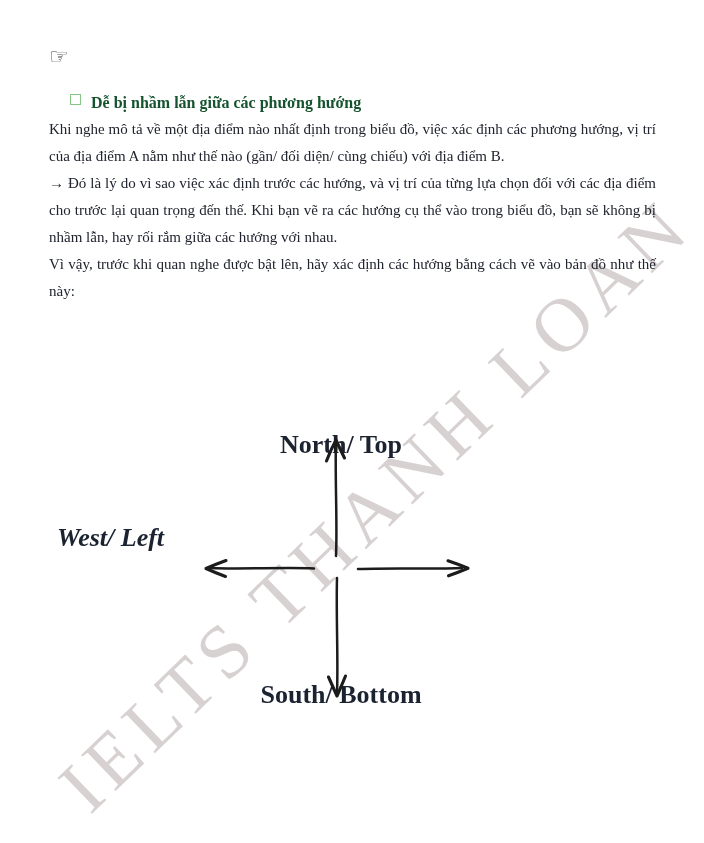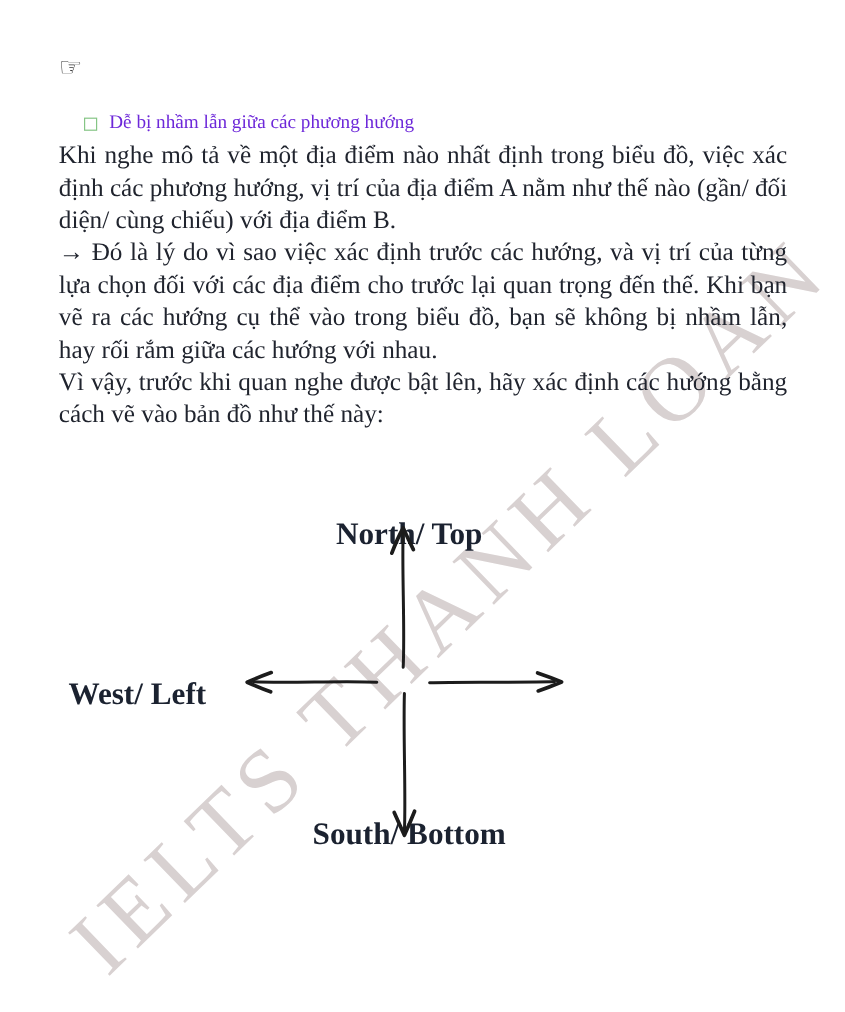--- a/index.html
+++ b/index.html
@@ -44,53 +44,54 @@
     font-family:"DejaVu Sans",sans-serif;
     font-style:normal;
     font-weight:normal;
     font-size:22px;
     color:#3a3a3a;
     margin-right:7px;
     line-height:1;
   }
   .bullet-row{
     display:flex;
-    align-items:center;
+    align-items:flex-start;
     margin:0 0 4px 21px;
     font-size:16px;
-    color:#6d28d9;
+    color:#14532d;
+    font-weight:bold;
   }
   .square-bullet{
     display:inline-block;
     width:9px;height:9px;
     border:1.6px solid #85c585;
     background:#ffffff;
     margin-right:10px;
     flex:0 0 auto;
   }
   .para{
-    font-size:21px;
+    font-size:15px;
     line-height:27px;
     text-align:justify;
     margin:0;
     color:#20242e;
   }
   .para.italic{font-style:italic;}
   
   .compass-label{
     position:absolute;
     z-index:1;
     font-size:26px;
     font-weight:bold;
     color:#1b2230;
     white-space:nowrap;
     line-height:30px;
   }
   .lbl-north{left:341px;top:390px;transform:translateX(-50%);margin-top:40px;}
-  .lbl-west{left:57px;top:564px;}
+  .lbl-west{left:57px;top:523px;font-style:italic;}
   .lbl-east{left:489px;top:549px;}
   .lbl-south{left:341px;top:680px;transform:translateX(-50%);text-align:right;}
   .compass-svg{
     position:absolute;
     left:190px;top:428px;
     z-index:1;
   }
   .compass-svg path{
     fill:none;
     stroke:#1c1c1c;

